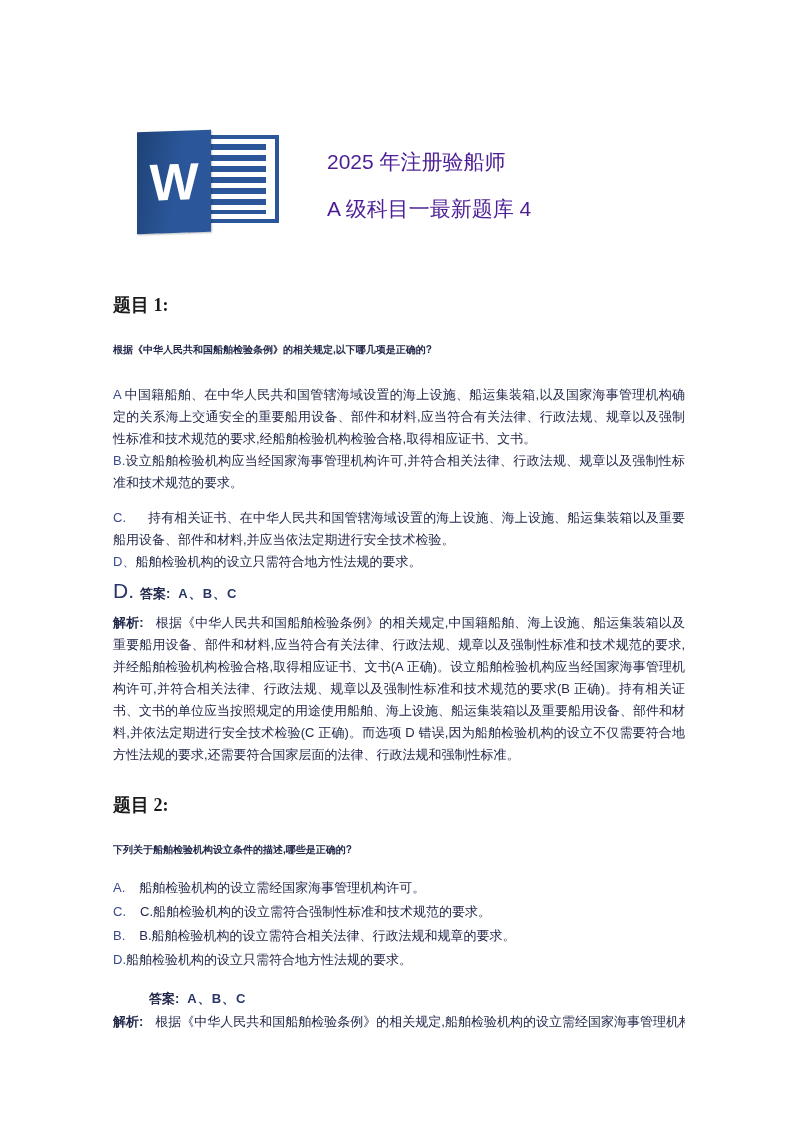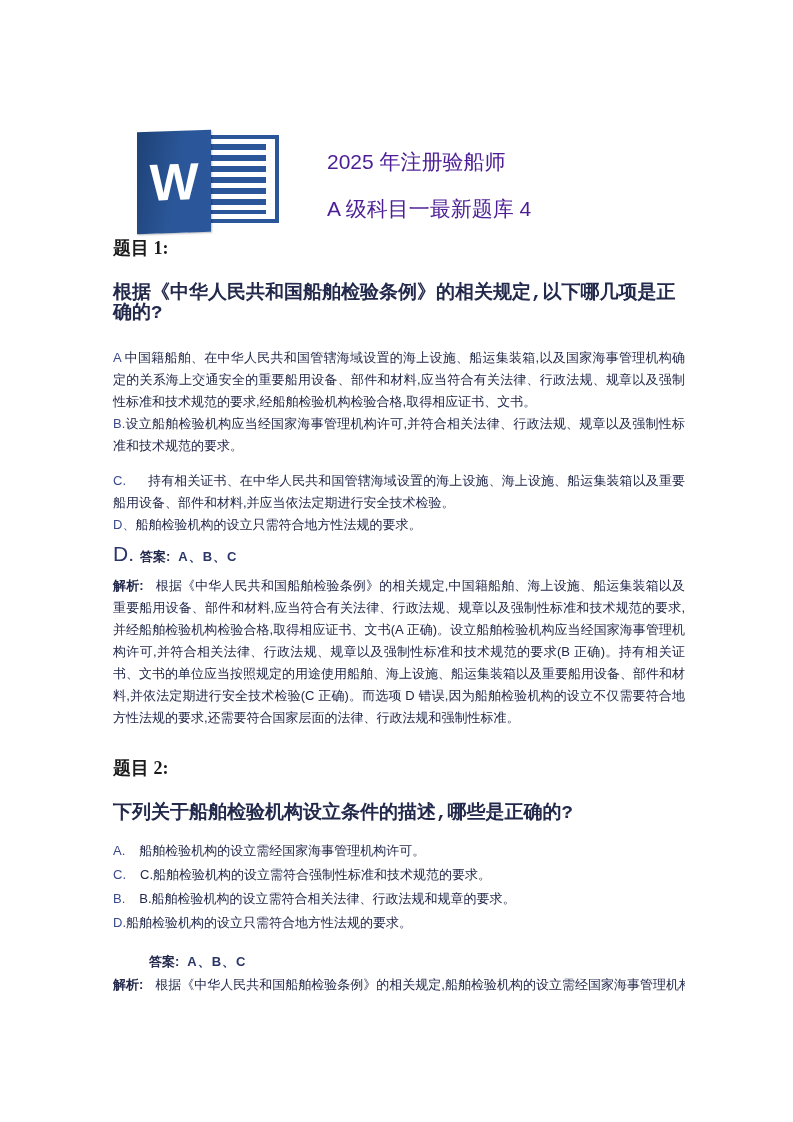--- a/index.html
+++ b/index.html
@@ -93,30 +93,29 @@
   }
 
   
   .q-heading {
     font-size: 18px;
     font-weight: 700;
     color: #1A1A1A;
     line-height: 26px;
     font-family: "Liberation Serif", "DejaVu Serif", serif;
   }
-  .q-heading.first { }
+  .q-heading.first { margin-top: 57px; }
   .q-heading.second { margin-top: 26px; }
 
   .q-question {
     margin-top: 22px;
-    font-size: 19px;
+    font-size: 10px;
     font-weight: 700;
     color: #23294B;
     line-height: 20px;
-    font-family: Liberation Mono, monospace;
   }
 
   .body-par {
     font-size: 13px;
     line-height: 22px;
     color: #23294B;
     text-align: justify;
   }
   .q1-options-ab { margin-top: 24px; }
   .q1-options-cd { margin-top: 13px; }

